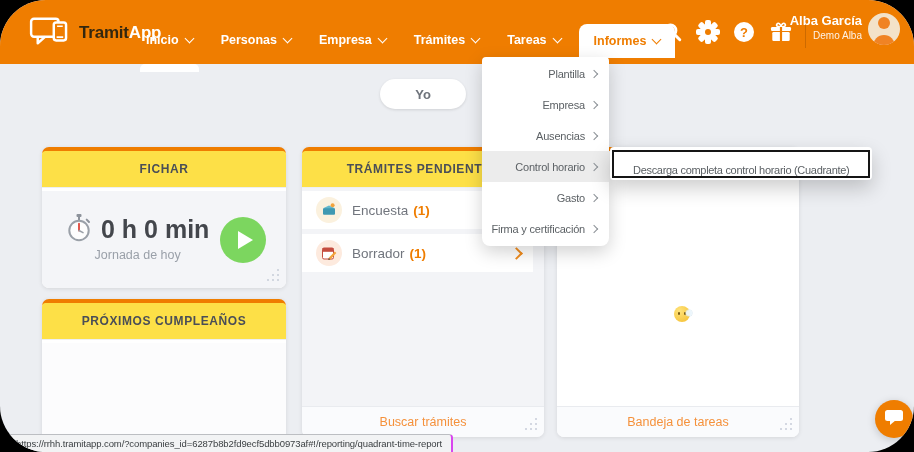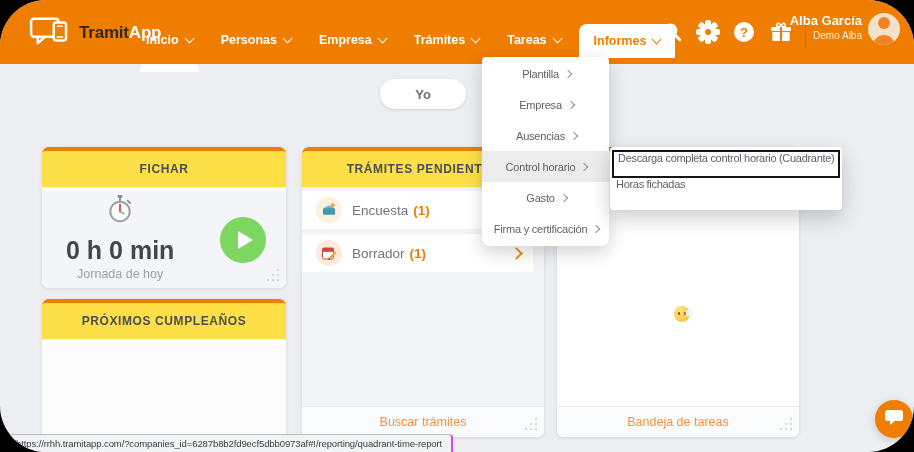--- a/index.html
+++ b/index.html
@@ -60,21 +60,21 @@
   .grip{position:absolute;right:6px;bottom:6px;width:14px;height:14px;cursor:nwse-resize;}
   .grip::before{content:"";position:absolute;left:1px;top:11px;width:2px;height:2px;border-radius:50%;
         background:#c7ccd8;box-shadow:5px 0 0 #c7ccd8,10px 0 0 #c7ccd8,5px -5px 0 #c7ccd8,
         10px -5px 0 #c7ccd8,10px -10px 0 #c7ccd8;}
 
   .card-fichar{left:42px;top:147px;width:244px;height:141px;}
   .fichar-body{position:absolute;left:0;right:0;top:40px;bottom:0;background:#f4f5f8;
         border-radius:0 0 7px 7px;display:flex;align-items:center;justify-content:space-between;
         padding:0 20px 0 24px;box-sizing:border-box;}
   .time-group{display:flex;flex-direction:column;align-items:center;margin-top:-4px;}
-  .time-row{display:flex;align-items:center;gap:9px;flex-direction:column;}
+  .time-row{display:flex;align-items:center;gap:9px;}
   .time-text{font-size:25px;font-weight:bold;color:#43464c;}
   .time-sub{font-size:12.5px;color:#9aa0a9;margin-top:2px;}
   .play-btn{width:46px;height:46px;border-radius:50%;background:#7CD65F;display:flex;align-items:center;
         justify-content:center;cursor:pointer;}
   .play-btn::after{content:"";border-left:15px solid #fff;border-top:9px solid transparent;
         border-bottom:9px solid transparent;margin-left:5px;}
 
   .card-birthdays{left:42px;top:299px;width:244px;height:160px;}
   .birthdays-body{position:absolute;left:0;right:0;top:40px;bottom:0;background:#fcfcfd;}
 
@@ -99,30 +99,30 @@
         background:radial-gradient(circle at 35% 30%,#ffe37a,#f4bd2e);}
   .face::before{content:"";position:absolute;left:3.5px;top:6px;width:2px;height:2.5px;
         background:#7a5b12;border-radius:50%;box-shadow:6px 0 0 #7a5b12;}
   .face::after{content:"";position:absolute;right:-2px;top:4px;width:6px;height:6px;border-radius:50%;
         background:rgba(235,245,252,.95);box-shadow:0 0 0 .5px #d8e6ef;}
 
   
   .dropdown{position:absolute;left:482px;top:57px;width:127px;background:#fff;border-radius:4px;
         border-bottom-left-radius:8px;border-bottom-right-radius:8px;
         box-shadow:0 6px 18px rgba(0,0,0,.18);z-index:20;padding:1px 0 2px;}
-  .dd-item{height:31px;display:flex;align-items:center;justify-content:center;
+  .dd-item{height:31px;display:flex;align-items:center;justify-content:flex-end;
         padding:0 12px 0 14px;font-size:11px;letter-spacing:-0.2px;color:#5c6165;cursor:pointer;
         white-space:nowrap;}
   .dd-item.hl{background:#ececec;}
   .dd-arrow{width:5px;height:5px;border-top:1.4px solid #8b9096;border-right:1.4px solid #8b9096;
         transform:rotate(45deg);flex:0 0 auto;margin-left:6px;}
 
   .submenu{position:absolute;left:610px;top:147px;background:#fff;border-radius:4px;
         box-shadow:0 8px 20px rgba(0,0,0,.20);z-index:21;padding:3px 2px 2px;}
-  .sm-item{height:30px;display:flex;align-items:flex-start;padding:0 4px;font-size:11px;
+  .sm-item{height:30px;display:flex;align-items:flex-end;padding:0 19px;font-size:11px;
         letter-spacing:-0.3px;color:#5c6165;cursor:pointer;white-space:nowrap;box-sizing:border-box;}
   .sm-item.boxed{border:2px solid #151515;height:28px;}
 
   
   .statusbar{position:absolute;left:0;bottom:0;height:17px;background:#f2f3f4;z-index:30;
         border-top:1px solid #bcbec2;border-right:2px solid #d946ef;border-top-right-radius:4px;
         display:flex;align-items:center;padding:0 9px 0 16px;}
   .statusbar span{font-size:9.5px;letter-spacing:-0.1px;color:#3c4043;white-space:nowrap;}
   .chat-fab{position:absolute;left:875px;top:400px;width:38px;height:38px;border-radius:50%;
         background:#EF7D00;z-index:25;display:flex;align-items:center;justify-content:center;
@@ -317,23 +317,20 @@
     <div class="dd-item">
       <span>Firma y certificación</span>
           <i class="dd-arrow"></i>
     </div>
   </div>
 
   <div class="submenu">
     <div class="sm-item boxed">
       <span>Descarga completa control horario (Cuadrante)</span>
     </div>
-    <div class="sm-item">
-      <span>Horas fichadas</span>
-    </div>
   </div>
 
   <div class="statusbar">
     <span>https://rrhh.tramitapp.com/?companies_id=6287b8b2fd9ecf5dbb0973af#!/reporting/quadrant-time-report</span>
   </div>
 
   <div class="chat-fab">
     <span>
       <svg width="20" height="18" viewBox="0 0 20 18">
         <rect x="1" y="2" width="18" height="11" rx="2.5" fill="#fff"></rect>

